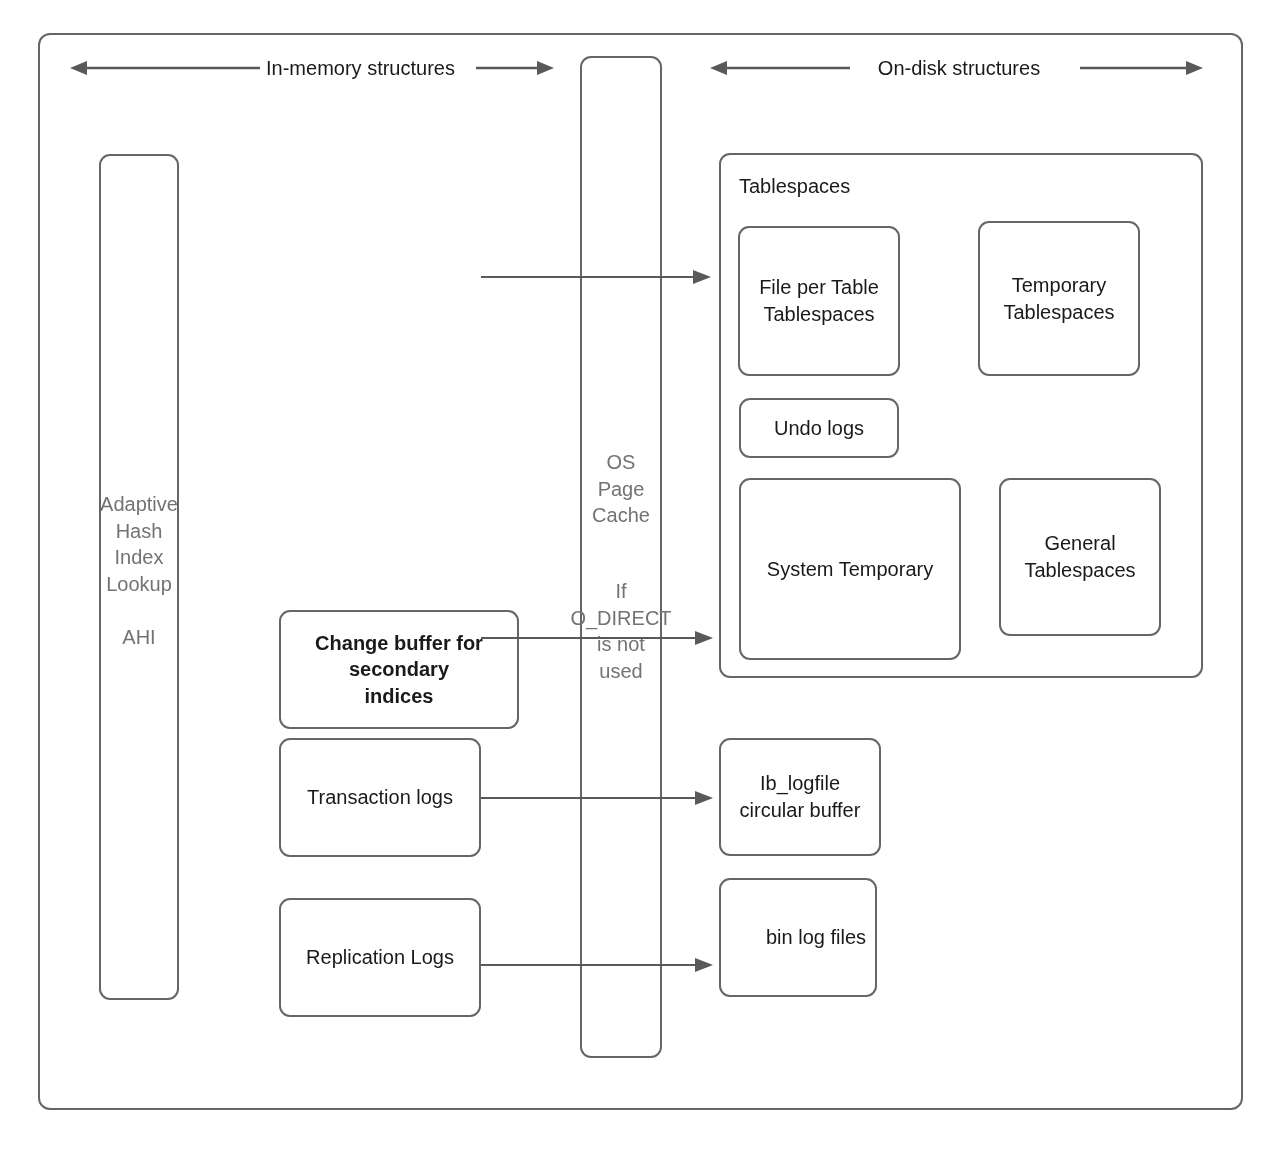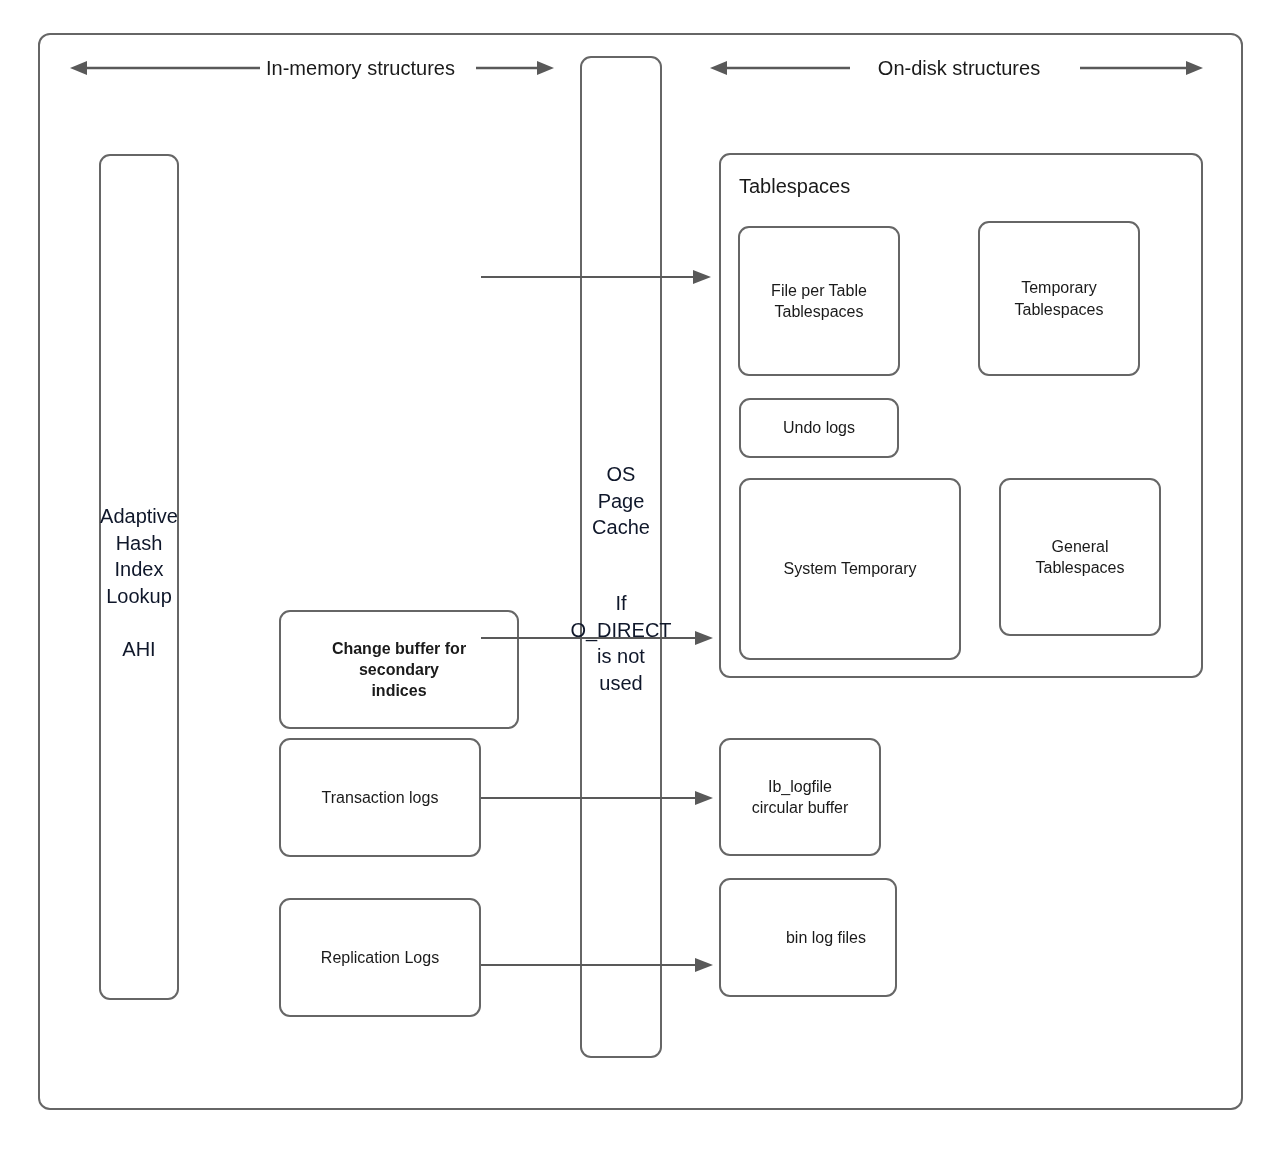--- a/index.html
+++ b/index.html
@@ -53,25 +53,24 @@
   }
   .arrow-svg {
     position: absolute;
     overflow: visible;
   }
   .overflow-text {
     position: absolute;
     text-align: center;
     line-height: 1.33;
     white-space: pre-line;
-    color: #0f172a;
+    color: #737373;
     font-size: 20px;
-    margin-top: 12px;
   }
-  .fs20 { font-size: 16px; }
+  .fs20 { font-size: 20px; }
 </style>
 </head>
 <body>
 
 <div id="canvas">
 
   <div class="box outer-frame" style="left:38px; top:33px; width:1205px; height:1077px;"></div>
 
   <svg class="arrow-svg" style="left:70px; top:58px; width:190px; height:20px;" viewBox="0 0 190 20">
     <line x1="14" y1="10" x2="190" y2="10" stroke="#595959" stroke-width="2.4"></line>
@@ -131,21 +130,21 @@
   <div class="box fs20" style="left:739px; top:398px; width:160px; height:60px;">Undo logs</div>
 
   <div class="box fs20" style="left:739px; top:478px; width:222px; height:182px;">System Temporary</div>
 
   <div class="box fs20" style="left:999px; top:478px; width:162px; height:158px;">General
 Tablespaces</div>
 
   <div class="box fs20" style="left:719px; top:738px; width:162px; height:118px;">Ib_logfile
 circular buffer</div>
 
-  <div class="box fs20" style="left:719px; top:878px; width:178px; height:119px;padding-left:36px;">bin log files</div>
+  <div class="box fs20" style="left:719px; top:878px; width:158px; height:119px;padding-left:36px;">bin log files</div>
 
   <svg class="arrow-svg" style="left:481px; top:267px; width:230px; height:20px;" viewBox="0 0 230 20">
     <line x1="0" y1="10" x2="214" y2="10" stroke="#595959" stroke-width="2"></line>
     <polygon points="230,10 212,3 212,17" fill="#595959"></polygon>
   </svg>
 
   <svg class="arrow-svg" style="left:481px; top:628px; width:232px; height:20px;" viewBox="0 0 232 20">
     <line x1="0" y1="10" x2="216" y2="10" stroke="#595959" stroke-width="2"></line>
     <polygon points="232,10 214,3 214,17" fill="#595959"></polygon>
   </svg>

